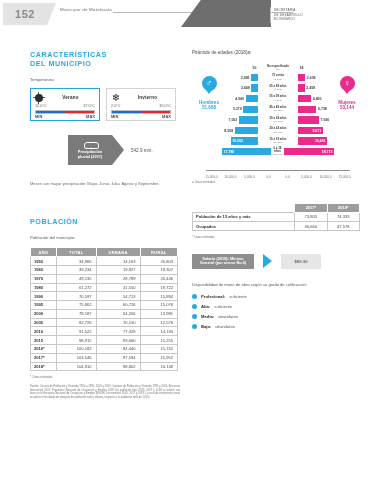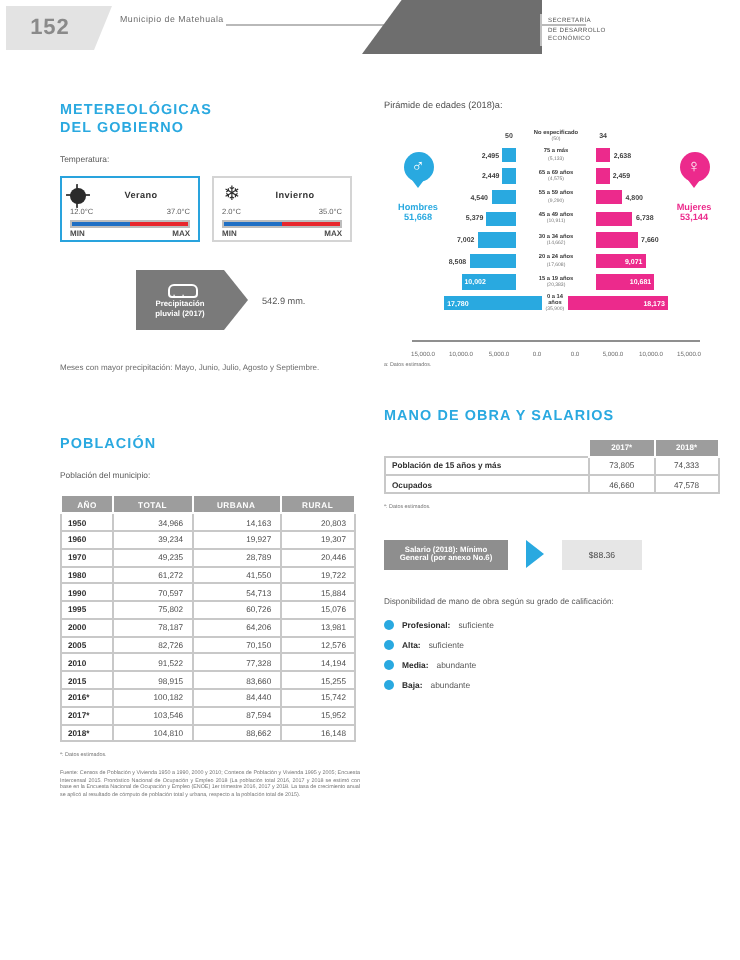--- a/index.html
+++ b/index.html
@@ -211,21 +211,21 @@
       <div class="sec-txt">Secretaría</div>
       <div class="sec-txt">de Desarrollo</div>
       <div class="sec-txt">Económico</div>
     </div>
   </div>
 </div>
 
 <div class="colL">
   <div style="display:flex; gap:14px;">
     <h2 class="sect">
-      <span>METEREOLÓGICAS</span><br><span>DEL GOBIERNO</span>
+      <span>CARACTERÍSTICAS</span><br><span>DEL MUNICIPIO</span>
     </h2>
   </div>
 
   <div class="small-lab">Temperatura:</div>
 
   <div class="temp-row">
     <div class="temp-card summer">
       <div class="temp-head">
         <div class="ic-sun"></div>
         <div class="temp-name">Verano</div>
@@ -507,21 +507,20 @@
         <span>0.0</span>
         <span>5,000.0</span>
         <span>10,000.0</span>
         <span>15,000.0</span>
       </div>
   </div>
 
   <div class="pyr-foot">a: Datos estimados.</div>
 
   <div class="mano">
-    <h2 class="sect">MANO DE OBRA Y SALARIOS</h2>
     <table class="mo">
       <thead>
           <tr id="moHead">
             <th class="blank"></th>
             <th>2017*</th>
             <th>2018*</th>
           </tr>
         </thead>
       <tbody id="moBody">
           <tr>

